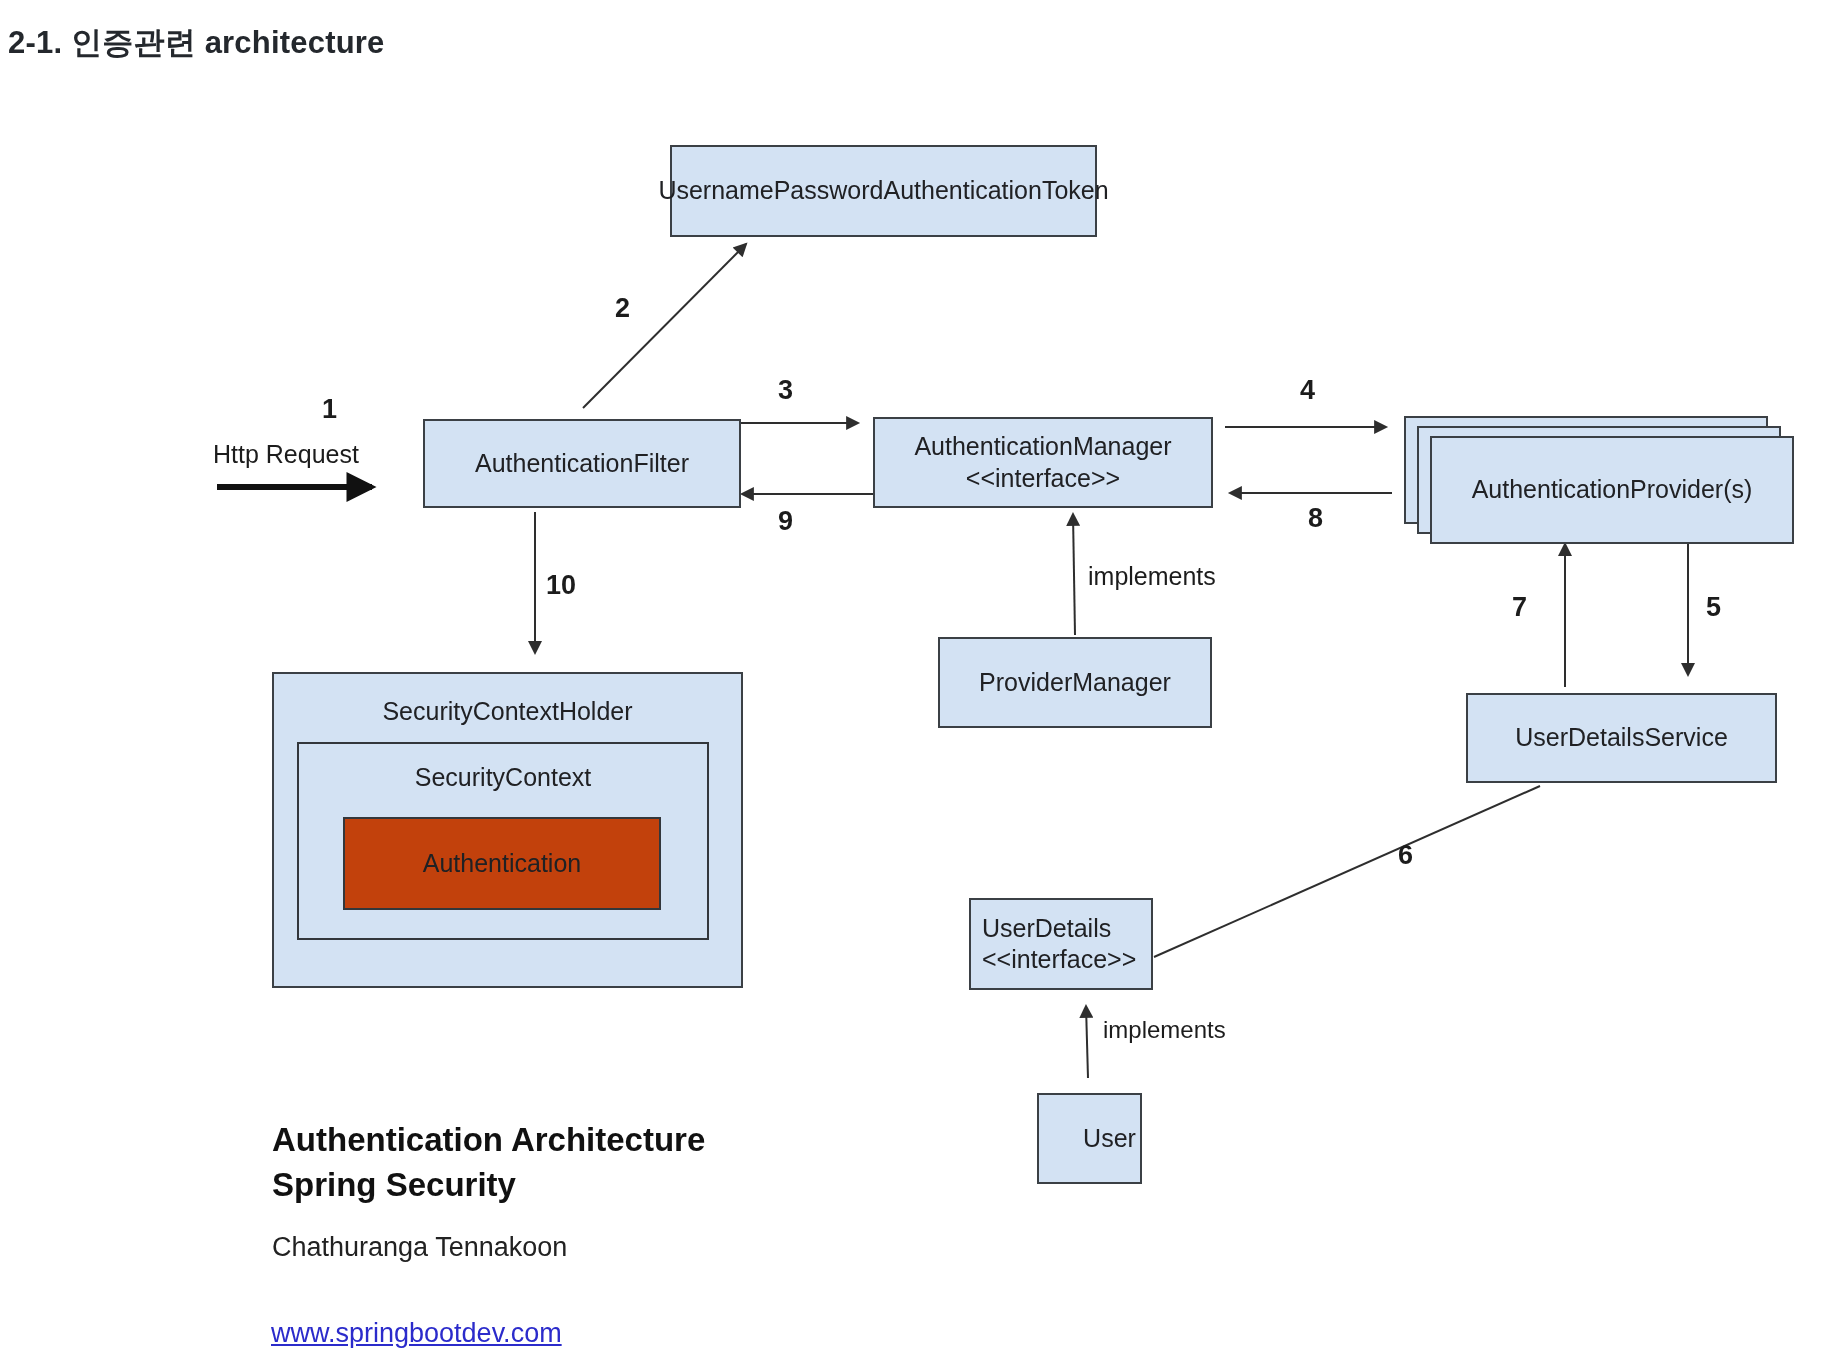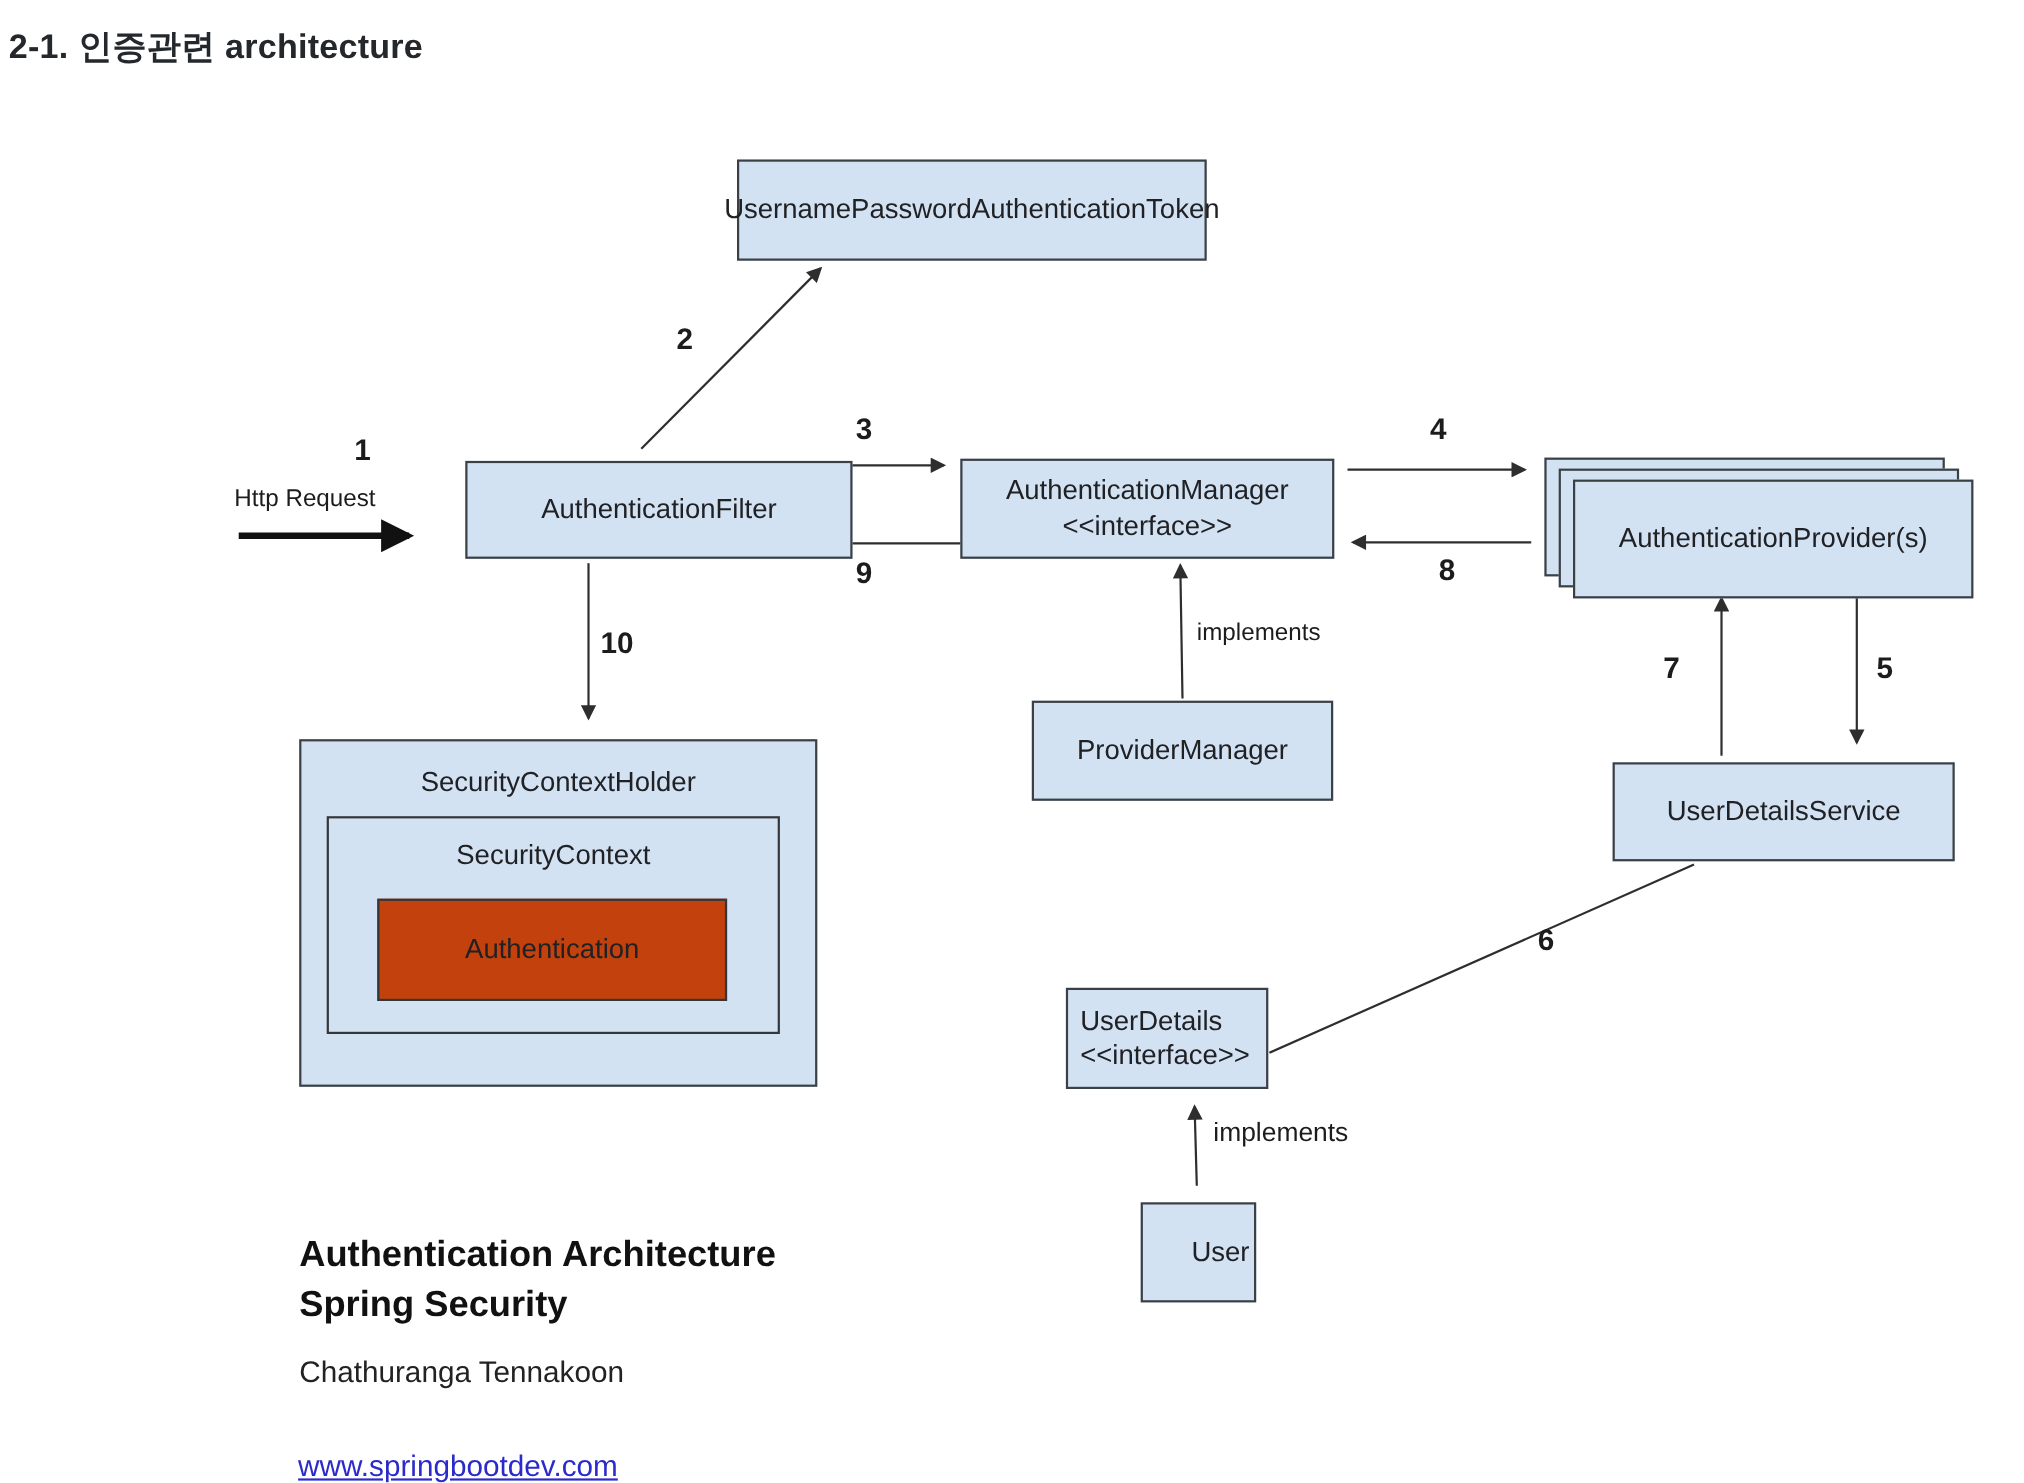--- a/index.html
+++ b/index.html
@@ -27,28 +27,28 @@
     border: 2px solid #3b4045;
     display: flex; flex-direction: column;
     align-items: center; justify-content: center;
     font-size: 25px; color: #202124;
     line-height: 1.25;
     text-align: center;
   }
 
   .lbl {
     position: absolute;
-    font-size: 22px; color: #1c1c1c;
+    font-size: 25px; color: #1c1c1c;
     white-space: nowrap;
   }
   .lbl.num { font-weight: bold; font-size: 27px; }
 
   
   .box-token   { left: 670px;  top: 145px;  width: 427px; height: 92px; }
-  .box-filter  { left: 423px;  top: 419px;  width: 352px; height: 89px; }
+  .box-filter  { left: 423px;  top: 419px;  width: 318px; height: 89px; }
   .box-manager { left: 873px;  top: 417px;  width: 340px; height: 91px; }
   .box-provmgr { left: 938px;  top: 637px;  width: 274px; height: 91px; }
   .box-uds     { left: 1466px; top: 693px;  width: 311px; height: 90px; }
   .box-user    { left: 1037px; top: 1093px; width: 105px; height: 91px; padding-left: 40px; }
 
   .box-udetails {
     left: 969px; top: 898px; width: 184px; height: 92px;
     align-items: flex-start; text-align: left; padding-left: 11px;
   }
 

